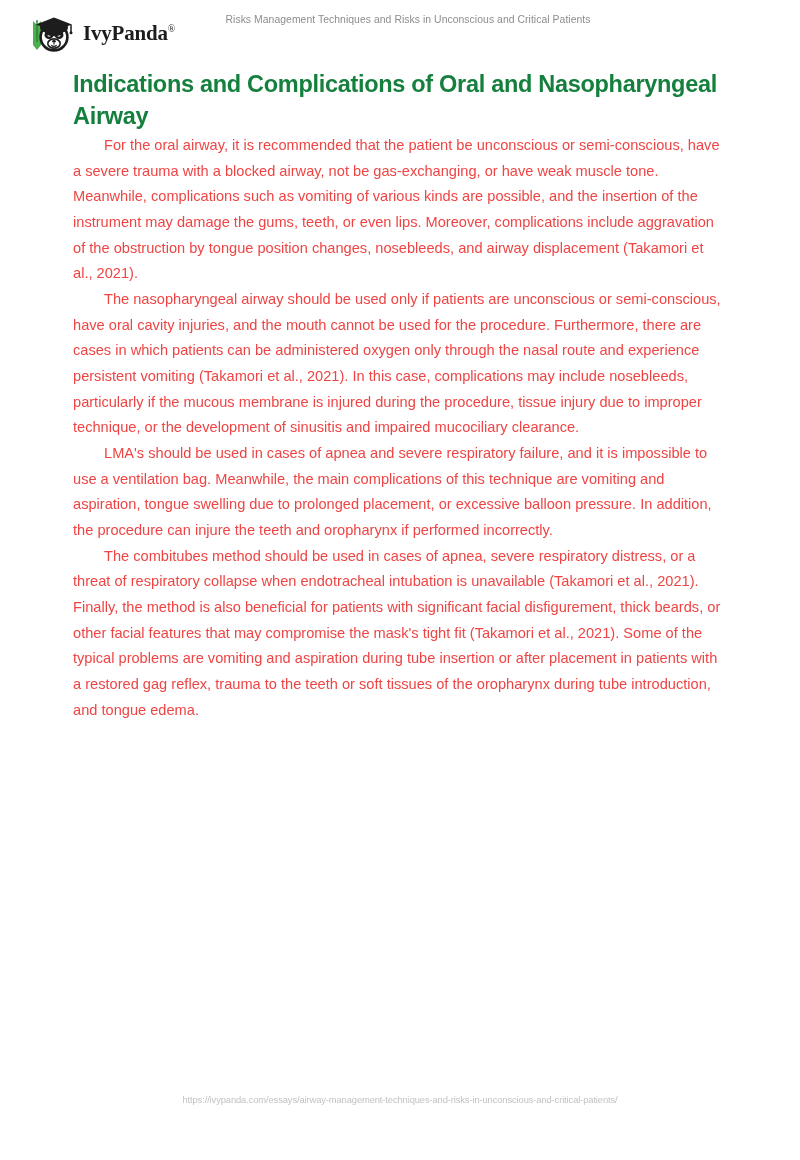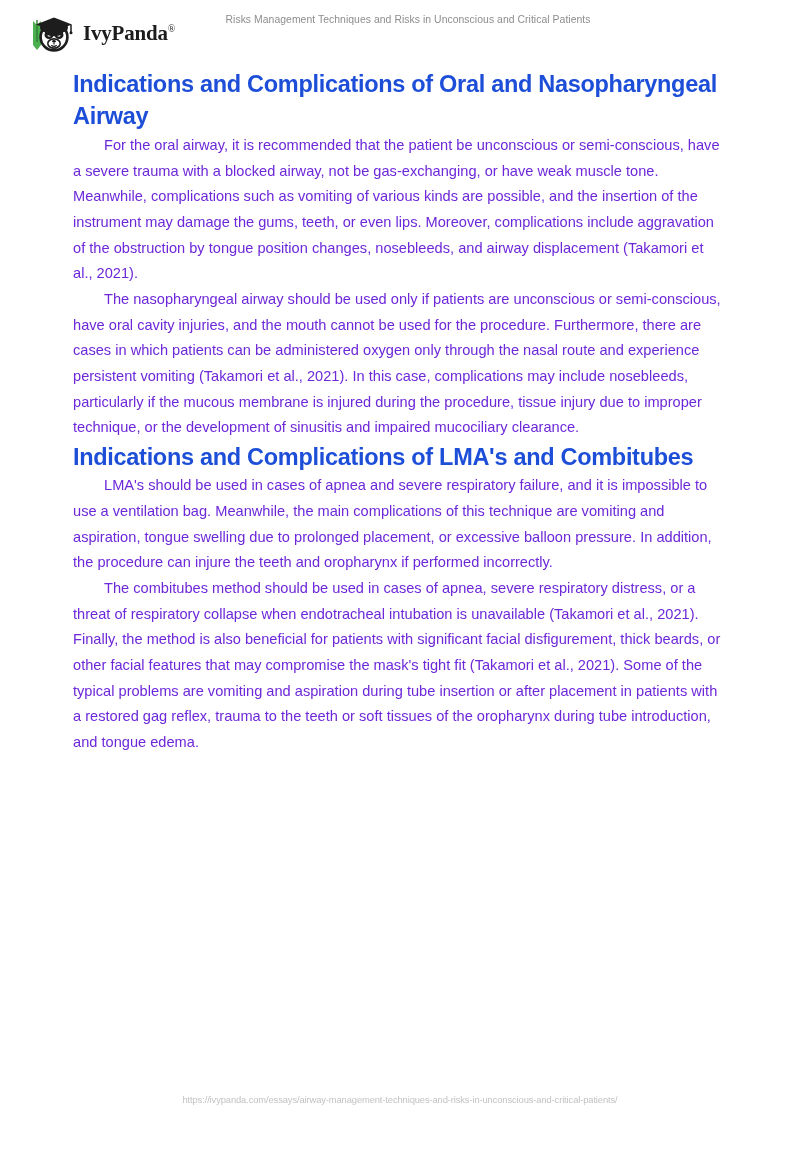--- a/index.html
+++ b/index.html
@@ -70,31 +70,31 @@
   .doc {
     position: absolute;
     left: 73px;
     top: 68px;
     width: 652px;
   }
   h2.section-heading {
     font-size: 23.5px;
     font-weight: bold;
     line-height: 1.38;
-    color: #1d4ed8;
+    color: #15803d;
     margin: 0;
     letter-spacing: -0.3px;
   }
   .heading-1 { margin-top: 4px; }
   .heading-2 { margin-top: 40px; }
 
   p.body-text {
     font-size: 14.6px;
     line-height: 1.76;
-    color: #6d28d9;
+    color: #ef4444;
     margin: 0;
     text-indent: 31px;
     letter-spacing: 0.01px;
   }
   .para-gap-first { margin-top: 24px; }
   .para-gap { margin-top: 19px; }
   .after-heading { margin-top: 26px; }
 
   
   .page-footer {
@@ -151,21 +151,20 @@
 </div>
 
 <div class="doc">
 
   <h2 class="section-heading heading-1">Indications and Complications of Oral and Nasopharyngeal Airway</h2>
 
   <p class="body-text para-gap-first">For the oral airway, it is recommended that the patient be unconscious or semi-conscious, have a severe trauma with a blocked airway, not be gas-exchanging, or have weak muscle tone. Meanwhile, complications such as vomiting of various kinds are possible, and the insertion of the instrument may damage the gums, teeth, or even lips. Moreover, complications include aggravation of the obstruction by tongue position changes, nosebleeds, and airway displacement (Takamori et al., 2021).</p>
 
   <p class="body-text para-gap">The nasopharyngeal airway should be used only if patients are unconscious or semi-conscious, have oral cavity injuries, and the mouth cannot be used for the procedure. Furthermore, there are cases in which patients can be administered oxygen only through the nasal route and experience persistent vomiting (Takamori et al., 2021). In this case, complications may include nosebleeds, particularly if the mucous membrane is injured during the procedure, tissue injury due to improper technique, or the development of sinusitis and impaired mucociliary clearance.</p>
 
-  <h2 class="section-heading heading-2">Indications and Complications of LMA's and Combitubes</h2>
 
   <p class="body-text after-heading">LMA's should be used in cases of apnea and severe respiratory failure, and it is impossible to use a ventilation bag. Meanwhile, the main complications of this technique are vomiting and aspiration, tongue swelling due to prolonged placement, or excessive balloon pressure. In addition, the procedure can injure the teeth and oropharynx if performed incorrectly.</p>
 
   <p class="body-text para-gap">The combitubes method should be used in cases of apnea, severe respiratory distress, or a threat of respiratory collapse when endotracheal intubation is unavailable (Takamori et al., 2021). Finally, the method is also beneficial for patients with significant facial disfigurement, thick beards, or other facial features that may compromise the mask's tight fit (Takamori et al., 2021). Some of the typical problems are vomiting and aspiration during tube insertion or after placement in patients with a restored gag reflex, trauma to the teeth or soft tissues of the oropharynx during tube introduction, and tongue edema.</p>
 
 </div>
 
 <div class="page-footer">
   <a class="footer-url" href="#">https://ivypanda.com/essays/airway-management-techniques-and-risks-in-unconscious-and-critical-patients/</a>
 </div>

